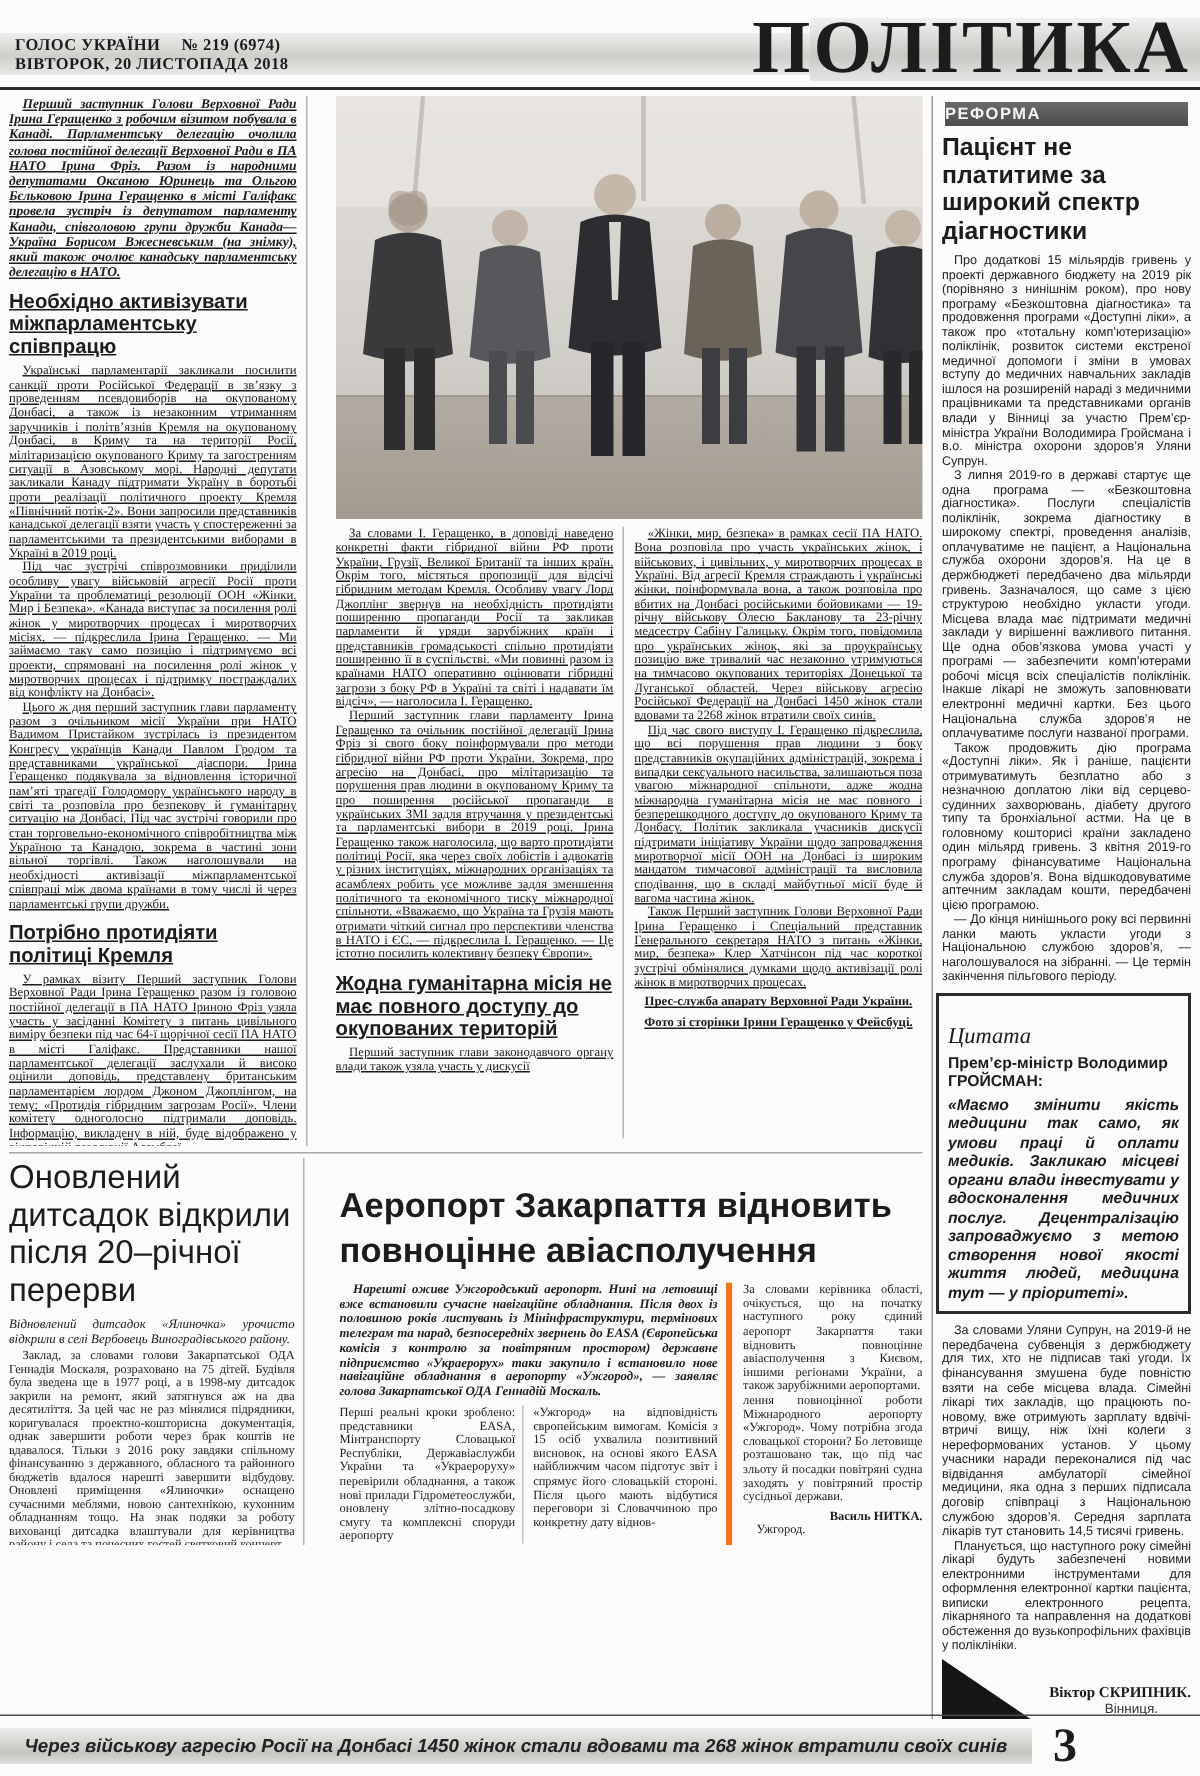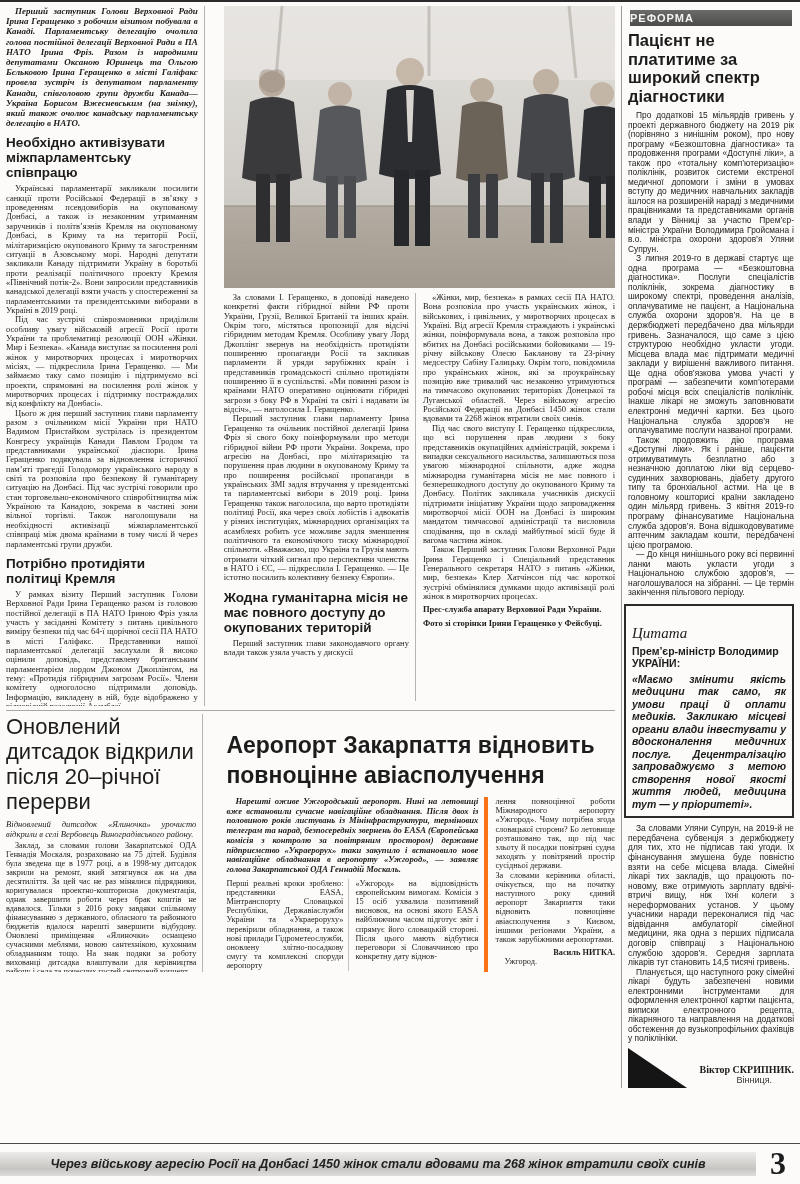--- a/index.html
+++ b/index.html
@@ -20,33 +20,33 @@
   .mast-section { position:absolute; right:6px; top:2px; font-weight:bold; font-size:50px;
     letter-spacing:2px; font-family:"Liberation Serif", serif; }
   .mast-rule { height:2px; background:#2a2a2a; margin:0 0 4px 0; }
   
   .content { display:flex; padding:0 6px; height:1082px; overflow:hidden; }
   .main-col { width:616px; padding-right:6px; border-right:1px solid #9b9a97; overflow:hidden; }
   .sidebar { width:172px; padding-left:6px; overflow:hidden; font-family:"Liberation Sans", sans-serif; }
   
   .nato-headline { font-family:"Liberation Sans", sans-serif; font-weight:normal;
     font-size:40px; line-height:44px; letter-spacing:.5px; color:#131313; padding:6px 0 10px 2px; }
-  .nato-body { display:flex; gap:19px; height:700px; overflow:hidden; }
+  .nato-body { display:flex; gap:19px; height:700px; overflow:hidden;text-decoration:underline; }
   .colA { width:203px; border-right:1px solid #b5b4b1; padding-right:6px;
     font-size:8.5px; line-height:9.35px; text-align:justify; overflow:hidden; }
   .colA p, .ucol p, .body-text p { text-indent:9px; }
   .lead { font-weight:bold; font-style:italic; font-size:9px; line-height:10.2px; }
   .subhead { font-family:"Liberation Sans", sans-serif; font-weight:bold; font-size:13.5px;
     line-height:15px; margin:7px 0 4px 0; text-align:left; text-indent:0; }
   .photo-region { width:400px; overflow:hidden; }
   .photo { width:400px; height:282px; display:block; background:#cfcbc6; }
   .under-photo { display:flex; gap:7px; margin-top:5px; height:408px; overflow:hidden; }
   .ucol { width:195px; font-size:8.5px; line-height:9.35px; text-align:justify; overflow:hidden; }
   .ucol.first { border-right:1px solid #b5b4b1; padding-right:6px; }
-  .byline-right { text-align:left; font-weight:bold; text-indent:0 !important; margin-top:4px; }
+  .byline-right { text-align:center; font-weight:bold; text-indent:0 !important; margin-top:4px; }
   
   .h-rule { height:1px; background:#a9a8a5; margin:4px 0 3px 0; }
   .bottom-row { display:flex; gap:23px; height:258px; overflow:hidden; }
   .kinder { width:203px; border-right:1px solid #b5b4b1; padding-right:6px; overflow:hidden; }
   .kinder h2 { font-family:"Liberation Sans", sans-serif; font-weight:normal; font-size:22px; line-height:25px; margin-bottom:6px; }
   .kinder .lead2 { font-weight:normal; font-style:italic; font-size:8.6px; line-height:9.6px; text-align:justify; }
   .kinder .body-sm { font-size:8.2px; line-height:9.0px; text-align:justify; margin-top:2px; text-indent:9px; }
   .airport { width:400px; overflow:hidden; }
   .airport h2 { font-family:"Liberation Sans", sans-serif; font-weight:bold; font-size:23px; line-height:30px; margin-bottom:7px;margin-top:16px; }
   .airport-cols { display:flex; gap:7px; height:200px; overflow:hidden; }
@@ -66,32 +66,41 @@
   .quote-box { border:2px solid #2a2a2a; margin:6px 0 6px -4px; padding:19px 6px 6px 6px; background:#fcfbf9; }
   .quote-label { font-family:"Liberation Serif", serif; font-style:italic; font-size:15px; margin-bottom:3px; }
   .quote-speaker { font-weight:bold; font-size:10.5px; line-height:12px; margin-bottom:4px; }
   .quote-text { font-weight:bold; font-style:italic; font-size:10.5px; line-height:12.5px; text-align:justify; }
   .triangle { margin:4px 0 0 0; width:62px; height:42px; }
   .sb-byline { text-align:right; font-family:"Liberation Serif", serif; font-weight:bold; font-size:10px; margin-top:-30px; }
   .sb-loc { text-align:right; font-size:9px; color:#333; padding-right:22px; }
   
   .footer-rule { position:absolute; left:0; right:0; bottom:40px; height:1px; background:#4a4a48; }
   .footer { position:absolute; left:0; bottom:6px; width:800px; display:flex; align-items:flex-end; }
-  .strip { width:756px; height:24px; margin-bottom:2px;
+  .strip { width:688px; height:24px; margin-bottom:2px;
     background:linear-gradient(180deg,#eceBe9 0%,#c6c5c2 70%,#dfdedc 100%);
     display:flex; align-items:center; justify-content:center;
     font-family:"Liberation Sans", sans-serif; font-weight:bold; font-style:italic; font-size:12.5px; color:#222; }
   .pageno { width:44px; text-align:center; font-family:"Liberation Serif", serif;
     font-weight:bold; font-size:32px; line-height:30px; }
 </style>
 </head>
 <body>
 
 <div class="page">
 
+  <header class="masthead">
+    <div class="mast-band-left"></div>
+    <div class="mast-band-right"></div>
+    <div class="mast-left">
+      <div><span>ГОЛОС УКРАЇНИ</span><span class="issue">№ 219 (6974)</span></div>
+      <div>ВІВТОРОК, 20 ЛИСТОПАДА 2018</div>
+    </div>
+    <div class="mast-section">ПОЛІТИКА</div>
+  </header>
   <div class="mast-rule"></div>
 
   <div class="content">
 
     <div class="main-col">
 
       <section>
         <div class="nato-body">
 
           <div class="colA">
@@ -204,41 +213,41 @@
               <div class="airport-sub">
                 <div class="acol first">
                   <p>Перші реальні кроки зроблено: представники EASA, Мінтранспорту Словацької Республіки, Державіаслужби України та «Украероруху» перевірили обладнання, а також нові прилади Гідрометеослужби, оновлену злітно-посадкову смугу та комплексні споруди аеропорту</p>
                 </div>
                 <div class="acol">
                   <p>«Ужгород» на відповідність європейським вимогам. Комісія з 15 осіб ухвалила позитивний висновок, на основі якого EASA найближчим часом підготує звіт і спрямує його словацькій стороні. Після цього мають відбутися переговори зі Словаччиною про конкретну дату віднов-</p>
                 </div>
               </div>
             </div>
             <div class="airport-right">
+              <p>За словами керівника області, очікується, що на початку наступного року єдиний аеропорт Закарпаття таки відновить повноцінне авіасполучення з Києвом, іншими регіонами України, а також зарубіжними аеропортами.</p>
               <p>лення повноцінної роботи Міжнародного аеропорту «Ужгород». Чому потрібна згода словацької сторони? Бо летовище розташовано так, що під час зльоту й посадки повітряні судна заходять у повітряний простір сусідньої держави.</p>
-              <p>За словами керівника області, очікується, що на початку наступного року єдиний аеропорт Закарпаття таки відновить повноцінне авіасполучення з Києвом, іншими регіонами України, а також зарубіжними аеропортами.</p>
               <p class="byl byline-right">Василь НИТКА.</p>
               <p class="loc">Ужгород.</p>
             </div>
           </div>
         </section>
       </div>
     </div>
 
     <aside class="sidebar">
       <div class="badge">РЕФОРМА</div>
       <h2 class="reform-h">Пацієнт не платитиме за широкий спектр діагностики</h2>
       <p class="sp">Про додаткові 15 мільярдів гривень у проекті державного бюджету на 2019 рік (порівняно з нинішнім роком), про нову програму «Безкоштовна діагностика» та продовження програми «Доступні ліки», а також про «тотальну комп’ютеризацію» поліклінік, розвиток системи екстреної медичної допомоги і зміни в умовах вступу до медичних навчальних закладів ішлося на розширеній нараді з медичними працівниками та представниками органів влади у Вінниці за участю Прем’єр-міністра України Володимира Гройсмана і в.о. міністра охорони здоров’я Уляни Супрун.</p>
       <p class="sp">З липня 2019-го в державі стартує ще одна програма — «Безкоштовна діагностика». Послуги спеціалістів поліклінік, зокрема діагностику в широкому спектрі, проведення аналізів, оплачуватиме не пацієнт, а Національна служба охорони здоров’я. На це в держбюджеті передбачено два мільярди гривень. Зазначалося, що саме з цією структурою необхідно укласти угоди. Місцева влада має підтримати медичні заклади у вирішенні важливого питання. Ще одна обов’язкова умова участі у програмі — забезпечити комп’ютерами робочі місця всіх спеціалістів поліклінік. Інакше лікарі не зможуть заповнювати електронні медичні картки. Без цього Національна служба здоров’я не оплачуватиме послуги названої програми.</p>
       <p class="sp">Також продовжить дію програма «Доступні ліки». Як і раніше, пацієнти отримуватимуть безплатно або з незначною доплатою ліки від серцево-судинних захворювань, діабету другого типу та бронхіальної астми. На це в головному кошторисі країни закладено один мільярд гривень. З квітня 2019-го програму фінансуватиме Національна служба здоров’я. Вона відшкодовуватиме аптечним закладам кошти, передбачені цією програмою.</p>
       <p class="sp">— До кінця нинішнього року всі первинні ланки мають укласти угоди з Національною службою здоров’я, — наголошувалося на зібранні. — Це термін закінчення пільгового періоду.</p>
 
       <div class="quote-box">
         <div class="quote-label">Цитата</div>
-        <div class="quote-speaker">Прем’єр-міністр Володимир УКРАЇНИ:</div>
+        <div class="quote-speaker">Прем’єр-міністр Володимир ГРОЙСМАН:</div>
         <div class="quote-text">«Маємо змінити якість медицини так само, як умови праці й оплати медиків. Закликаю місцеві органи влади інвестувати у вдосконалення медичних послуг. Децентралізацію запроваджуємо з метою створення нової якості життя людей, медицина тут — у пріоритеті».</div>
       </div>
 
       <p class="sp">За словами Уляни Супрун, на 2019-й не передбачена субвенція з держбюджету для тих, хто не підписав такі угоди. Їх фінансування змушена буде повністю взяти на себе місцева влада. Сімейні лікарі тих закладів, що працюють по-новому, вже отримують зарплату вдвічі-втричі вищу, ніж їхні колеги з нереформованих установ. У цьому учасники наради переконалися під час відвідання амбулаторії сімейної медицини, яка одна з перших підписала договір співпраці з Національною службою здоров’я. Середня зарплата лікарів тут становить 14,5 тисячі гривень.</p>
       <p class="sp">Планується, що наступного року сімейні лікарі будуть забезпечені новими електронними інструментами для оформлення електронної картки пацієнта, виписки електронного рецепта, лікарняного та направлення на додаткові обстеження до вузькопрофільних фахівців у поліклініки.</p>
 
       <svg class="triangle" viewBox="0 0 62 42" xmlns="http://www.w3.org/2000/svg">
         <polygon points="0,0 62,42 0,42" fill="#151515"></polygon>
       </svg>
       <div class="sb-byline">Віктор СКРИПНИК.</div>

